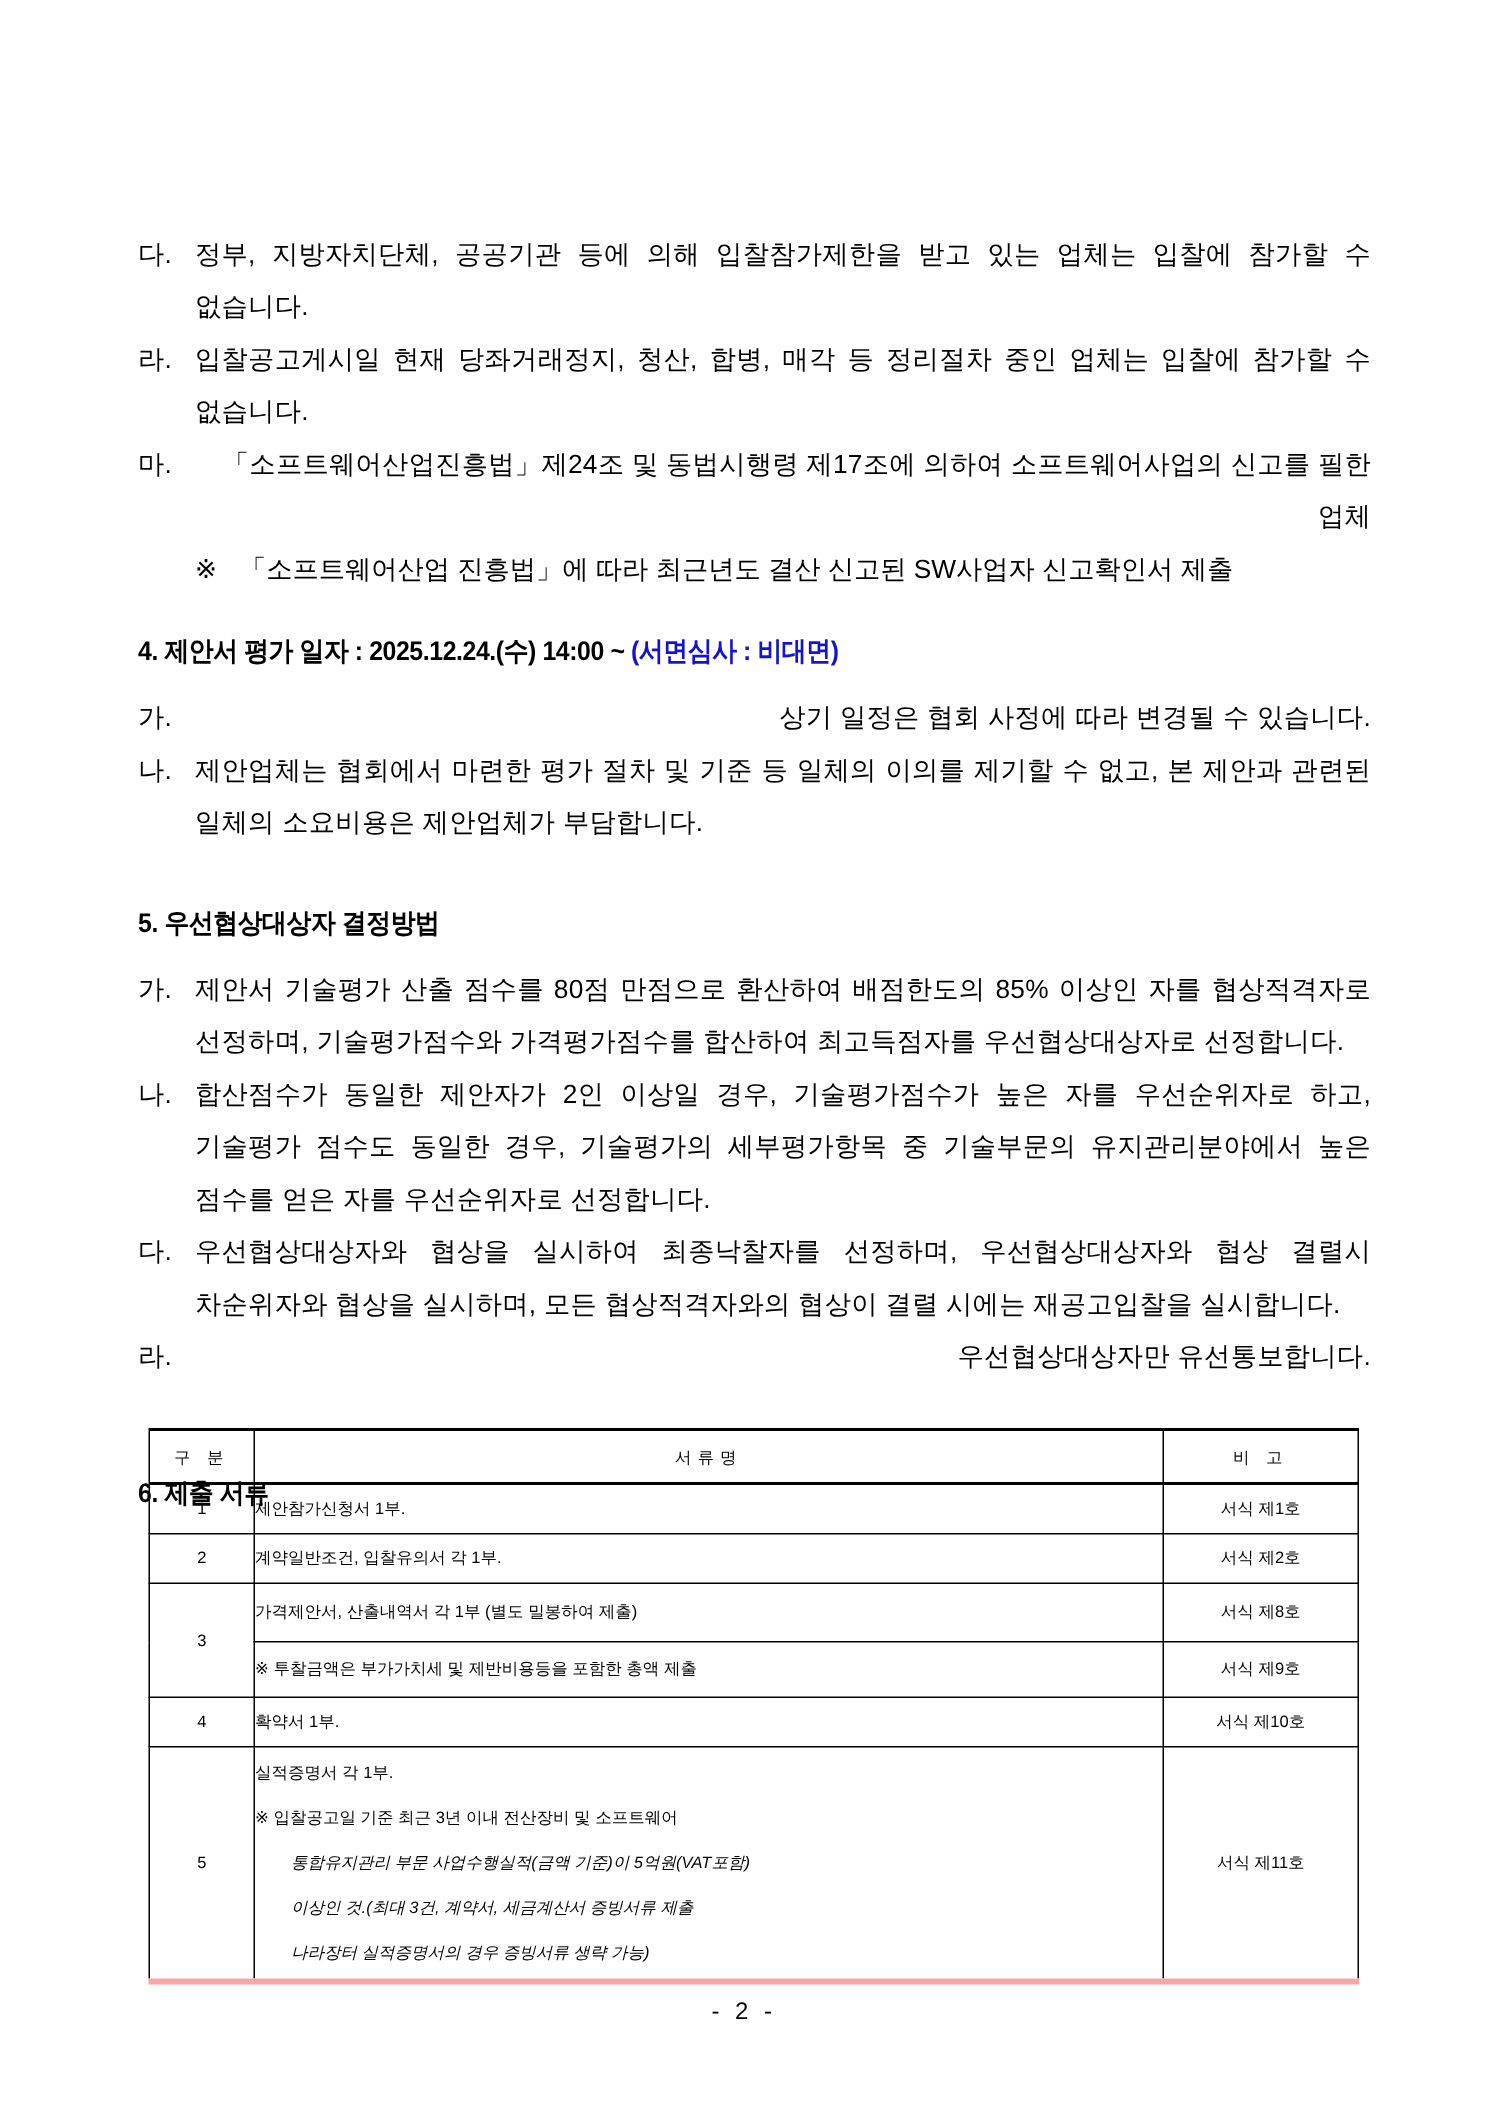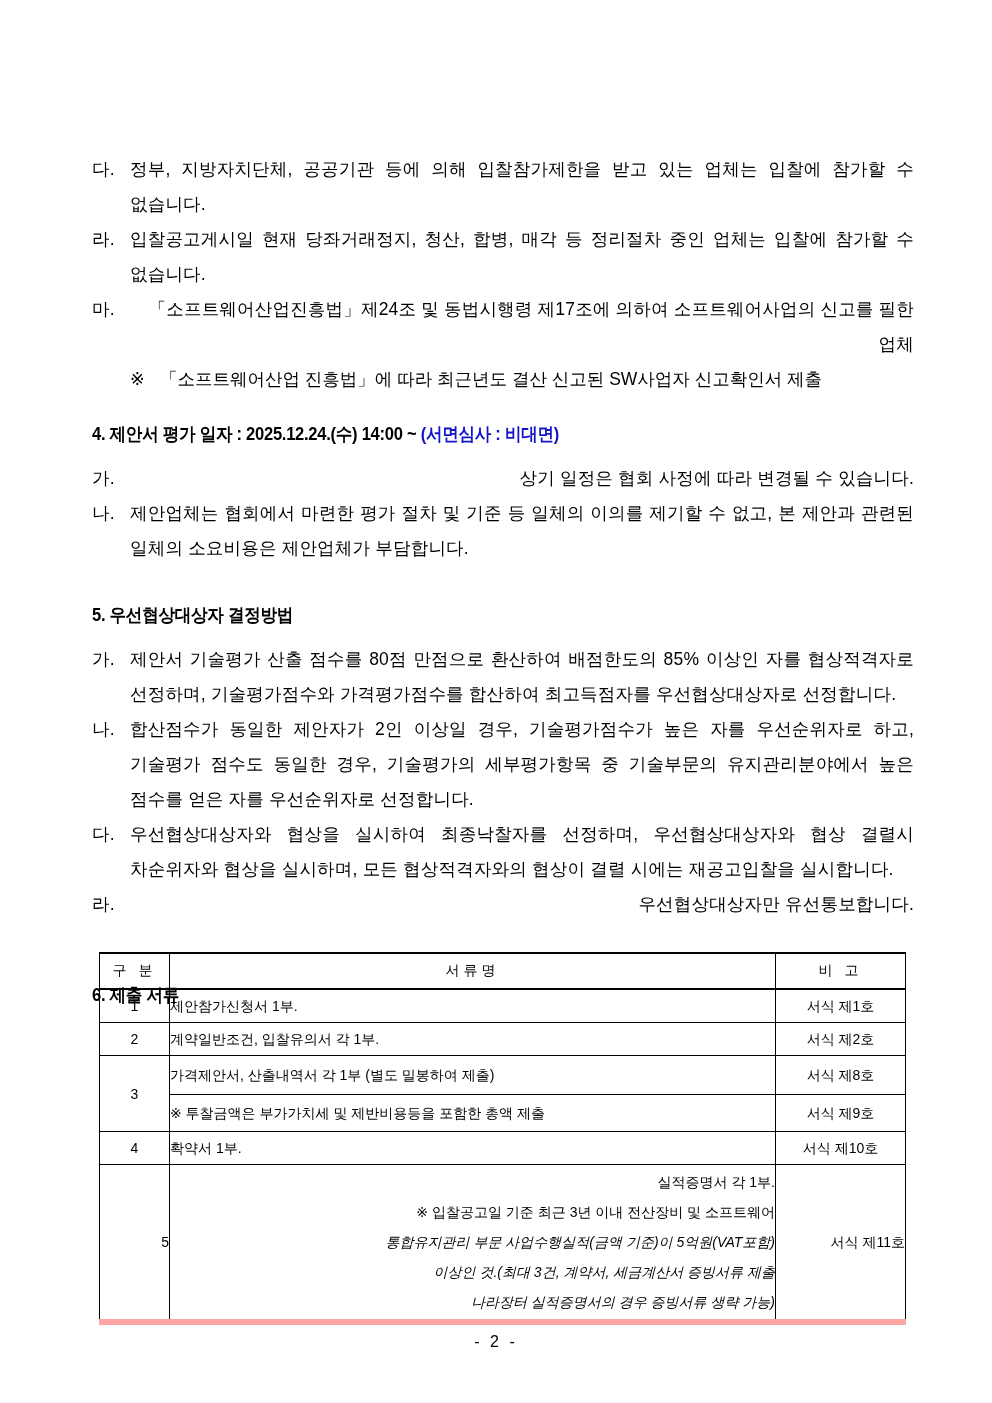--- a/index.html
+++ b/index.html
@@ -93,38 +93,37 @@
   .table-wrap {
     position: absolute;
     left: 99px;
     top: 952px;
     width: 806px;
   }
   table.docs {
     border-collapse: collapse;
     width: 806px;
     table-layout: fixed;
-    font-size: 14px;
+    font-size: 11px;
   }
   table.docs th, table.docs td {
     border: 1px solid #000000;
     padding: 0;
     vertical-align: middle;
   }
   table.docs thead th {
     border-top: 2px solid #000000;
     border-bottom: 2px solid #000000;
     text-align: center;
     font-weight: normal;
     height: 34px;
     letter-spacing: 4px;
   }
   table.docs tbody tr:last-child td {
-    border-bottom: 6px solid #fca5a5;
-    text-align: right;
+    border-bottom: 4px solid #fca5a5;
   }
   .col-no { width: 70px; }
   .col-name { width: 606px; }
   .col-note { width: 130px; }
 
   td.c-no {
     text-align: center;
     height: 32px;
   }
   td.c-name {

